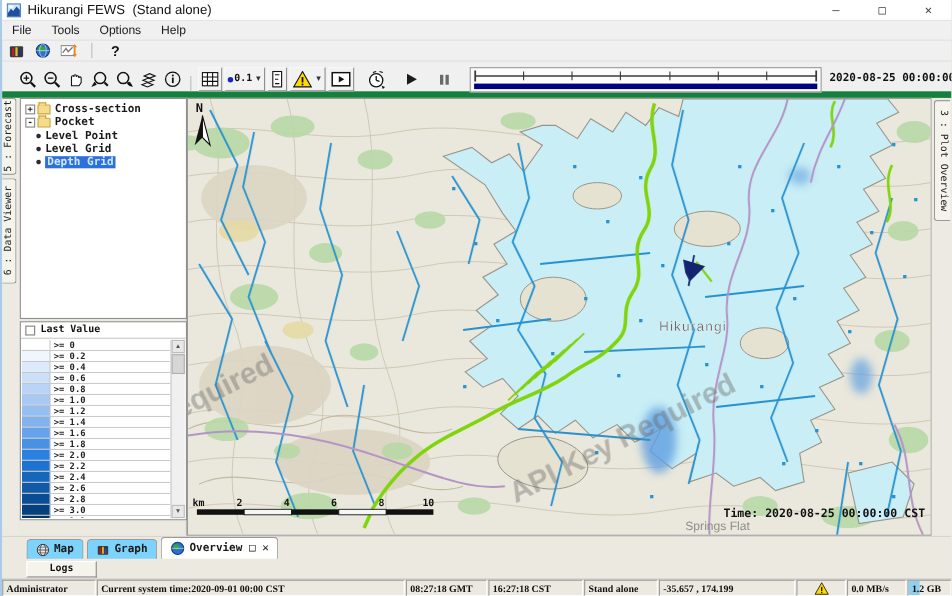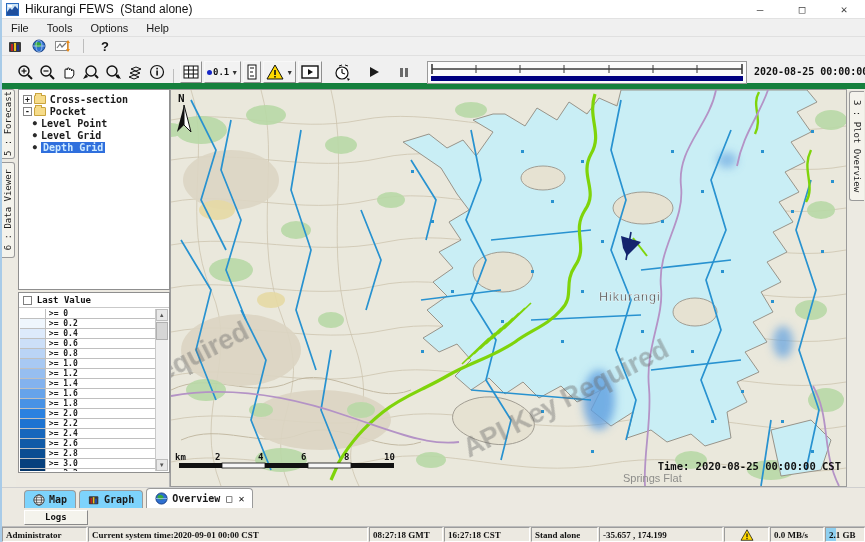--- a/index.html
+++ b/index.html
@@ -698,17 +698,17 @@
     <div class="st-cell w-warn">
       <svg width="14" height="12" viewBox="0 0 18 16">
         <path d="M9,1 L17,15 L1,15 Z" fill="#ffd900" stroke="#111"></path>
         <rect x="8.2" y="6" width="1.6" height="5" fill="#111"></rect>
         <rect x="8.2" y="12" width="1.6" height="1.6" fill="#111"></rect>
       </svg>
     </div>
     <div class="st-cell w-net">0.0 MB/s</div>
     <div class="st-cell w-mem">
       <div class="mem-fill"></div>
-      <span>2.1 GB</span>
+      <span>1.2 GB</span>
     </div>
   </div>
 
 </div>
 
 </body></html>

